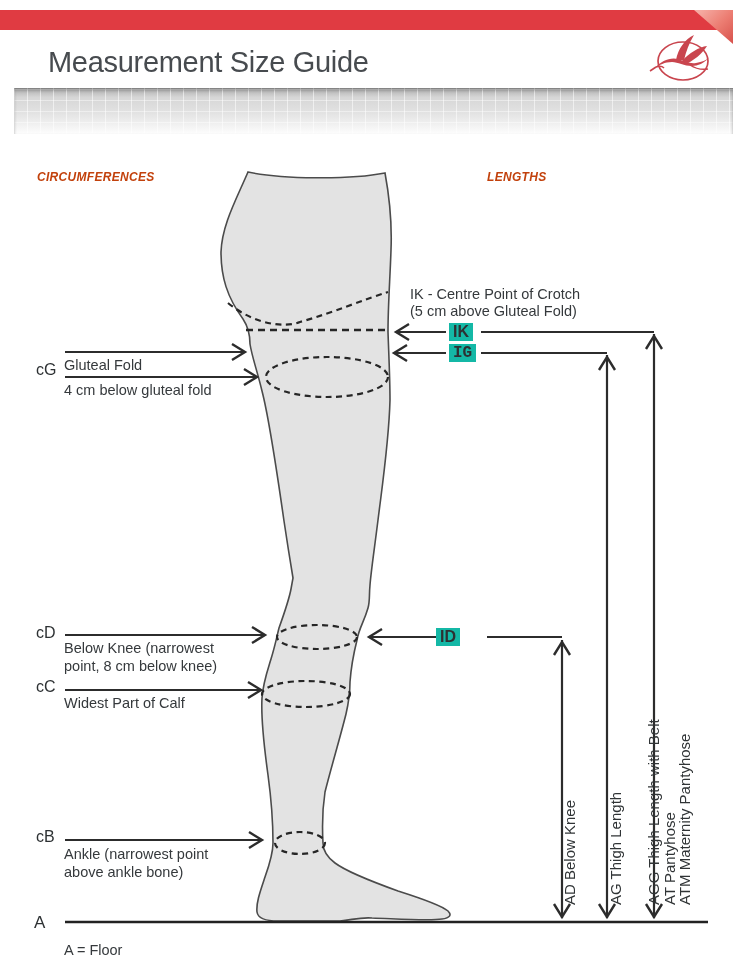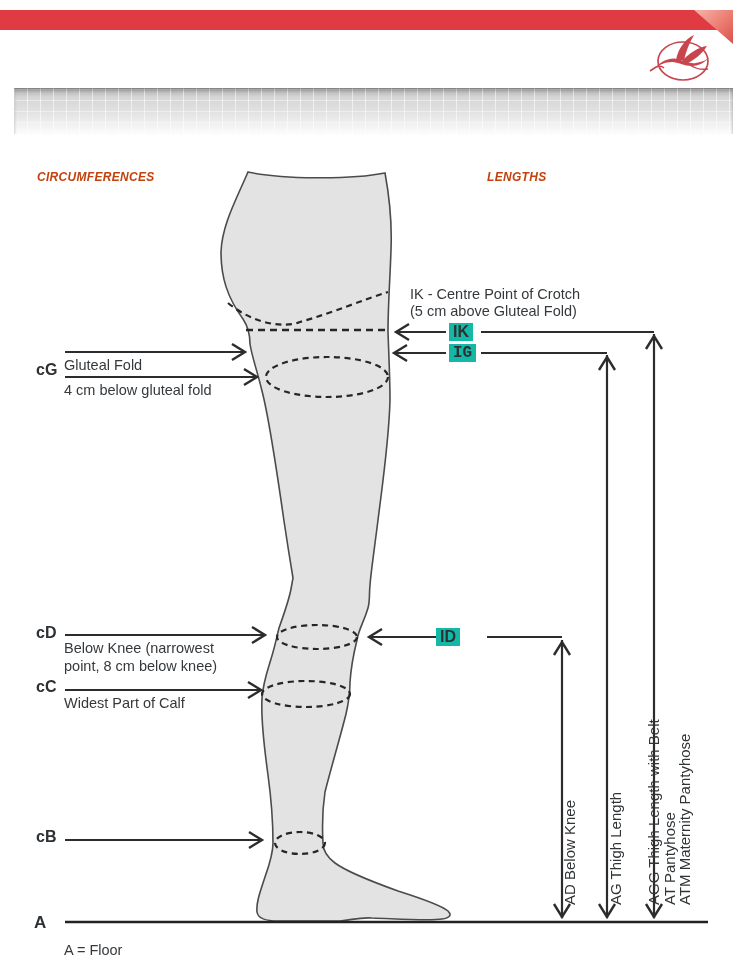--- a/index.html
+++ b/index.html
@@ -18,41 +18,42 @@
 
   .texture-band { position:absolute; left:14px; top:88px; width:719px; height:46px;
       background:
         repeating-linear-gradient(90deg, rgba(255,255,255,.55) 0 1px, rgba(255,255,255,0) 1px 13px),
         repeating-linear-gradient(0deg, rgba(255,255,255,.45) 0 1px, rgba(255,255,255,0) 1px 11px),
         linear-gradient(180deg,#ababab 0,#d6d6d6 20%,#e3e3e3 55%,#f4f4f4 85%,#fdfdfd 100%);
       box-shadow: inset 0 2px 3px rgba(80,80,80,.5); }
 
   
   .h-label { position:absolute; font-size:12px; font-weight:bold; color:#c2410c; letter-spacing:.3px;font-style:italic; }
-  .code { position:absolute; font-size:16px; font-weight:bold; color:#2d3133; }
+  .code { position:absolute; font-size:16px; font-weight:normal; color:#2d3133; }
   .desc { position:absolute; font-size:14.5px; line-height:18px; color:#35393c; white-space:pre-line; }
   .len-code { position:absolute; font-size:16px; font-weight:bold; color:#2d3133; background:#14b8a6; padding:0 4px; }
   .vlabel { position:absolute; height:16px; line-height:16px; font-size:15px; font-weight:500;
             color:#303436; white-space:nowrap; transform:rotate(-90deg); transform-origin:0 100%; }
 
   svg.diagram { position:absolute; left:0; top:0; }
   .outline { fill:#e3e3e3; stroke:#4b4b4b; stroke-width:1.6; }
   .dash { fill:none; stroke:#262626; stroke-width:2.2; stroke-dasharray:6 4.5; }
   .dashline { fill:none; stroke:#262626; stroke-width:2.6; stroke-dasharray:7 5; }
   .ln { fill:none; stroke:#2c2c2c; stroke-width:2.2; }
   .hd { fill:none; stroke:#2c2c2c; stroke-width:2.4; }
   .floor { fill:none; stroke:#222; stroke-width:2.6; }
 </style>
 </head>
 <body>
 
 <div id="page">
 
   <div class="red-bar"></div>
   <div class="fold"></div>
+  <div class="page-title">Measurement Size Guide</div>
 
   <svg class="logo" viewBox="0 0 64 52">
     <ellipse cx="35" cy="29" rx="25" ry="19" fill="none" stroke="#c9454e" stroke-width="1.7"></ellipse>
     <path d="M7,36 C13,29 22,25 30,27 C37,29 41,32 48,31 C54,30 58,28 61,26
              C56,31 50,34 44,34 C36,34 30,30 24,30 C17,30 11,33 7,36 Z" fill="#c9454e"></path>
     <path d="M28,28 C30,17 37,7 46,3 C41,11 38,20 36,28 Z" fill="#c9454e"></path>
     <path d="M34,29 C41,21 51,15 59,14 C54,22 45,29 38,32 Z" fill="#c9454e"></path>
     <path d="M8,35 L2,39 M8,35 C11,34 14,34 16,36" fill="none" stroke="#c9454e" stroke-width="1.6"></path>
     <path d="M42,33 C48,37 54,38 60,37" fill="none" stroke="#c9454e" stroke-width="1.5"></path>
   </svg>
@@ -166,20 +167,22 @@
   <div class="desc" style="left:64px; top:381px;">4 cm below gluteal fold</div>
 
   <div class="code" style="left:36px; top:624px;">cD</div>
   <div class="desc" style="left:64px; top:639px;">Below Knee (narrowest
 point, 8 cm below knee)</div>
 
   <div class="code" style="left:36px; top:678px;">cC</div>
   <div class="desc" style="left:64px; top:694px;">Widest Part of Calf</div>
 
   <div class="code" style="left:36px; top:828px;">cB</div>
+  <div class="desc" style="left:64px; top:845px;">Ankle (narrowest point
+above ankle bone)</div>
 
   <div class="code" style="left:34px; top:913px; font-size:17px;">A</div>
   <div class="desc" style="left:64px; top:933px;margin-top:8px;">A = Floor</div>
 
   <div class="desc" style="left:410px; top:286px; line-height:16.5px;">IK - Centre Point of Crotch
 (5 cm above Gluteal Fold)</div>
   <div class="len-code" style="left:449px; top:323px;">IK</div>
   <div class="len-code" style="left:449px; top:344px;font-family:Liberation Mono, monospace;">IG</div>
   <div class="len-code" style="left:436px; top:628px;">ID</div>
 

